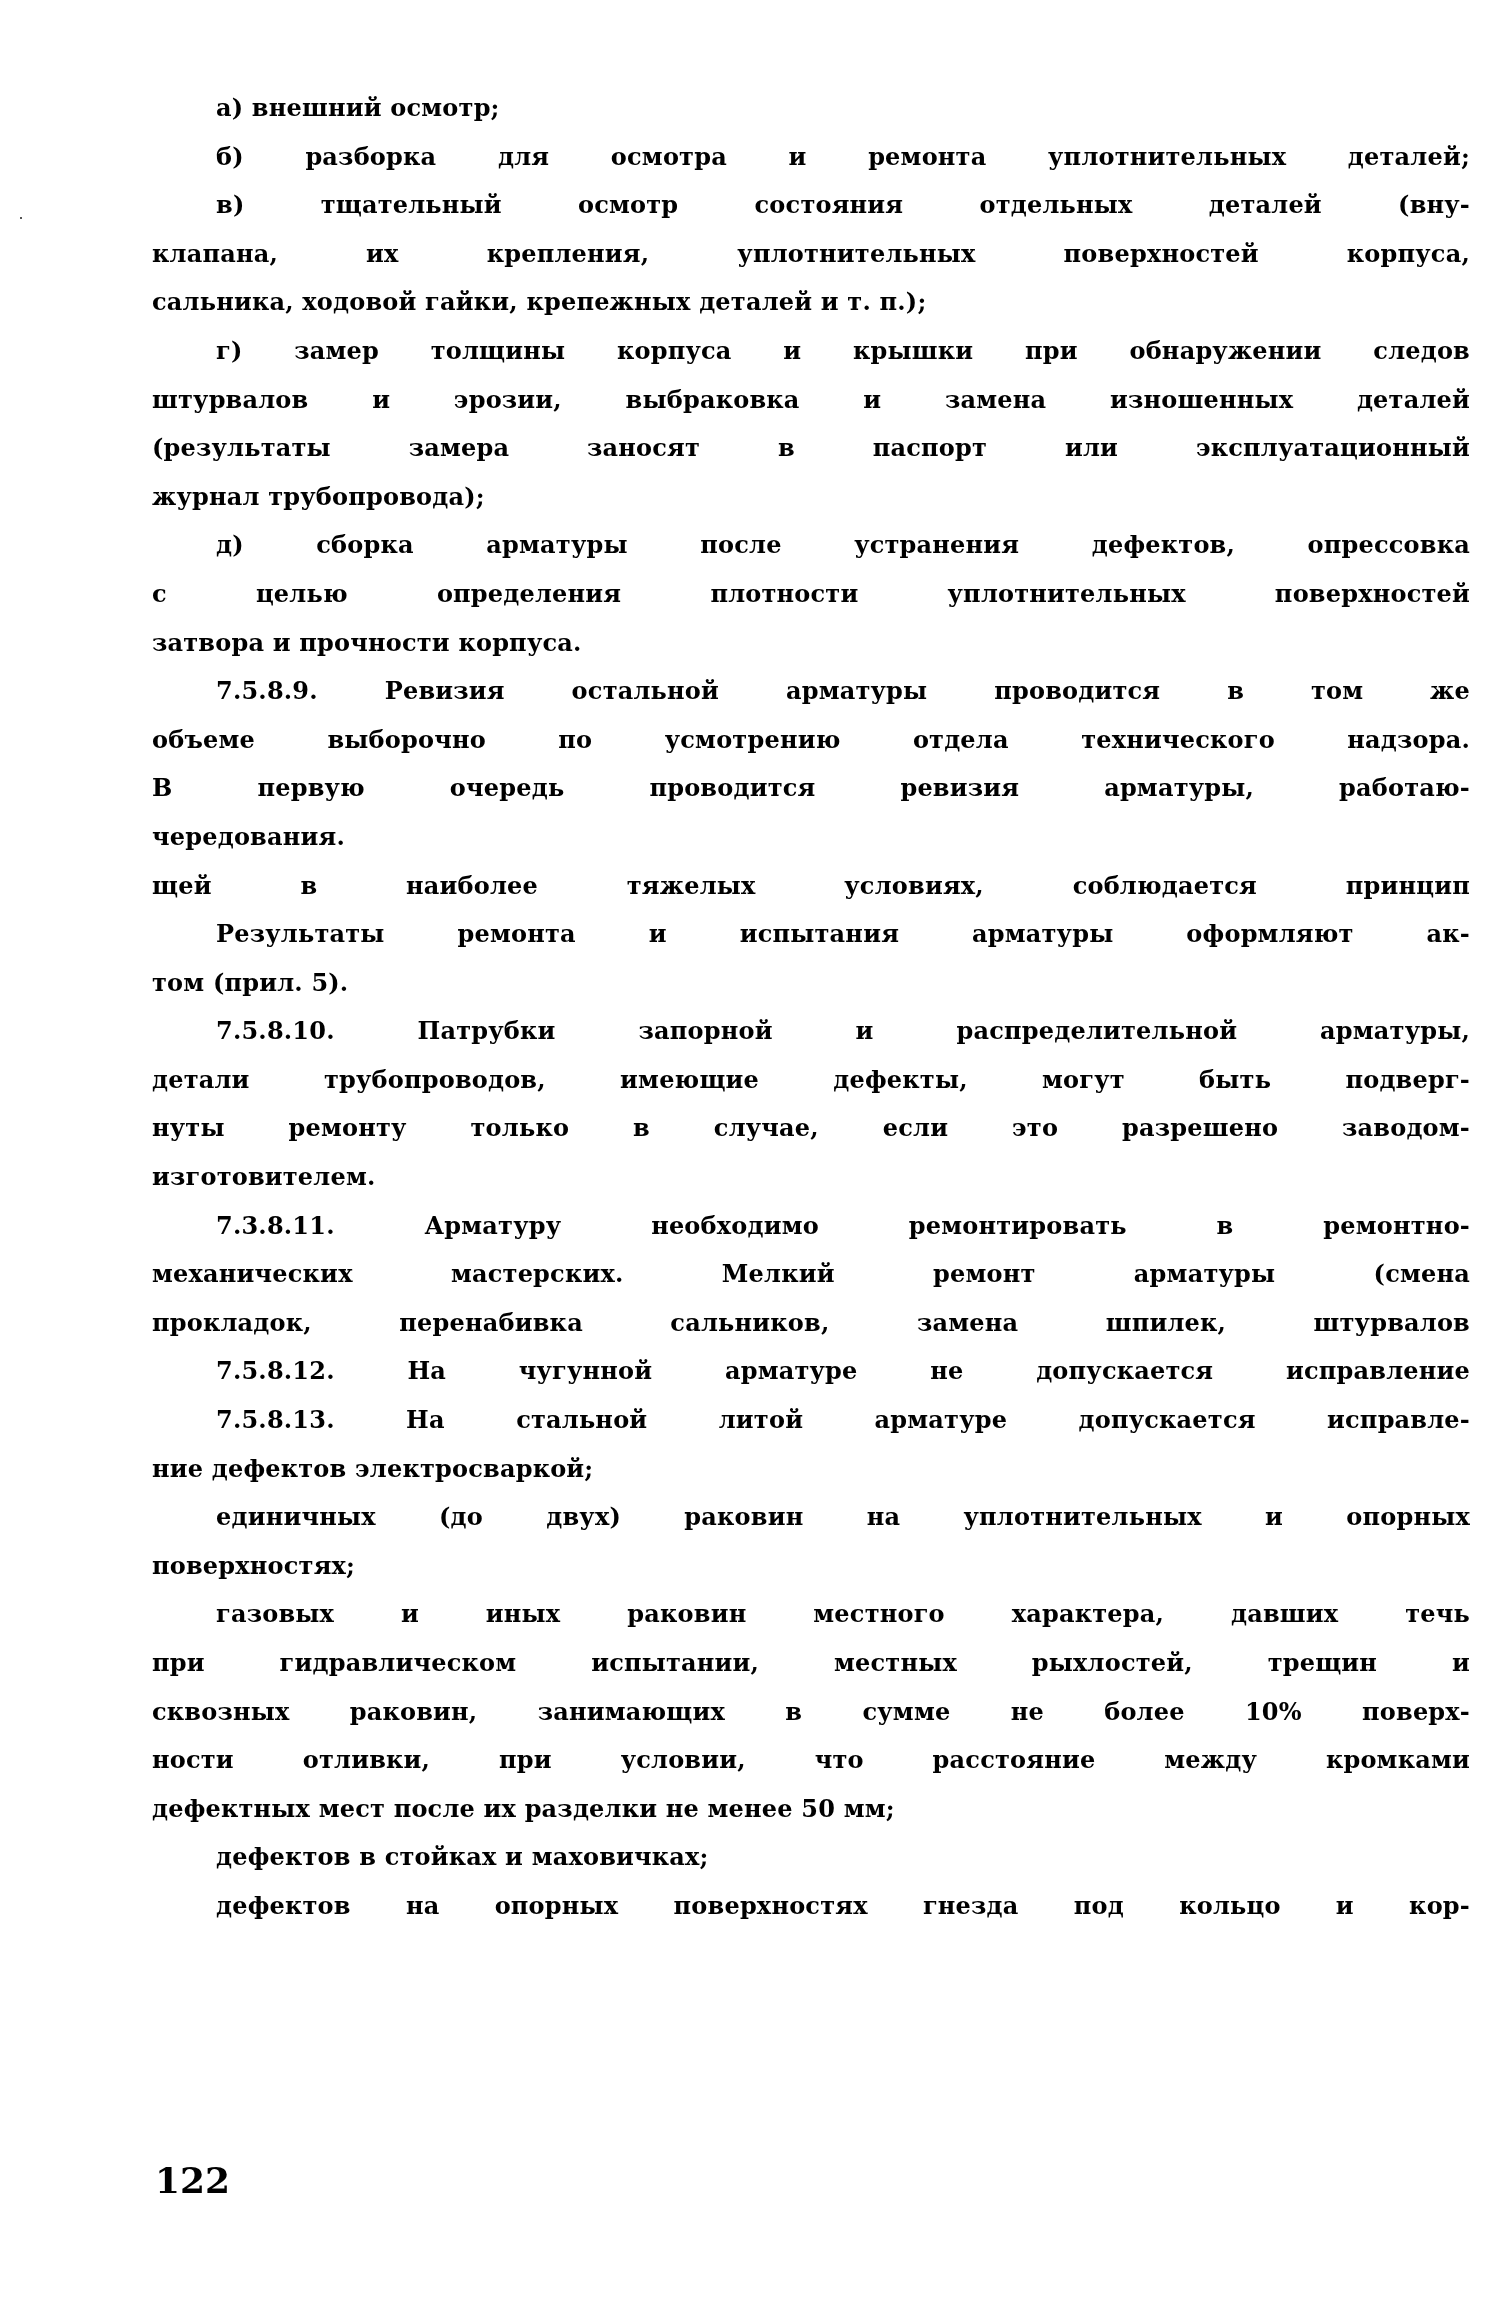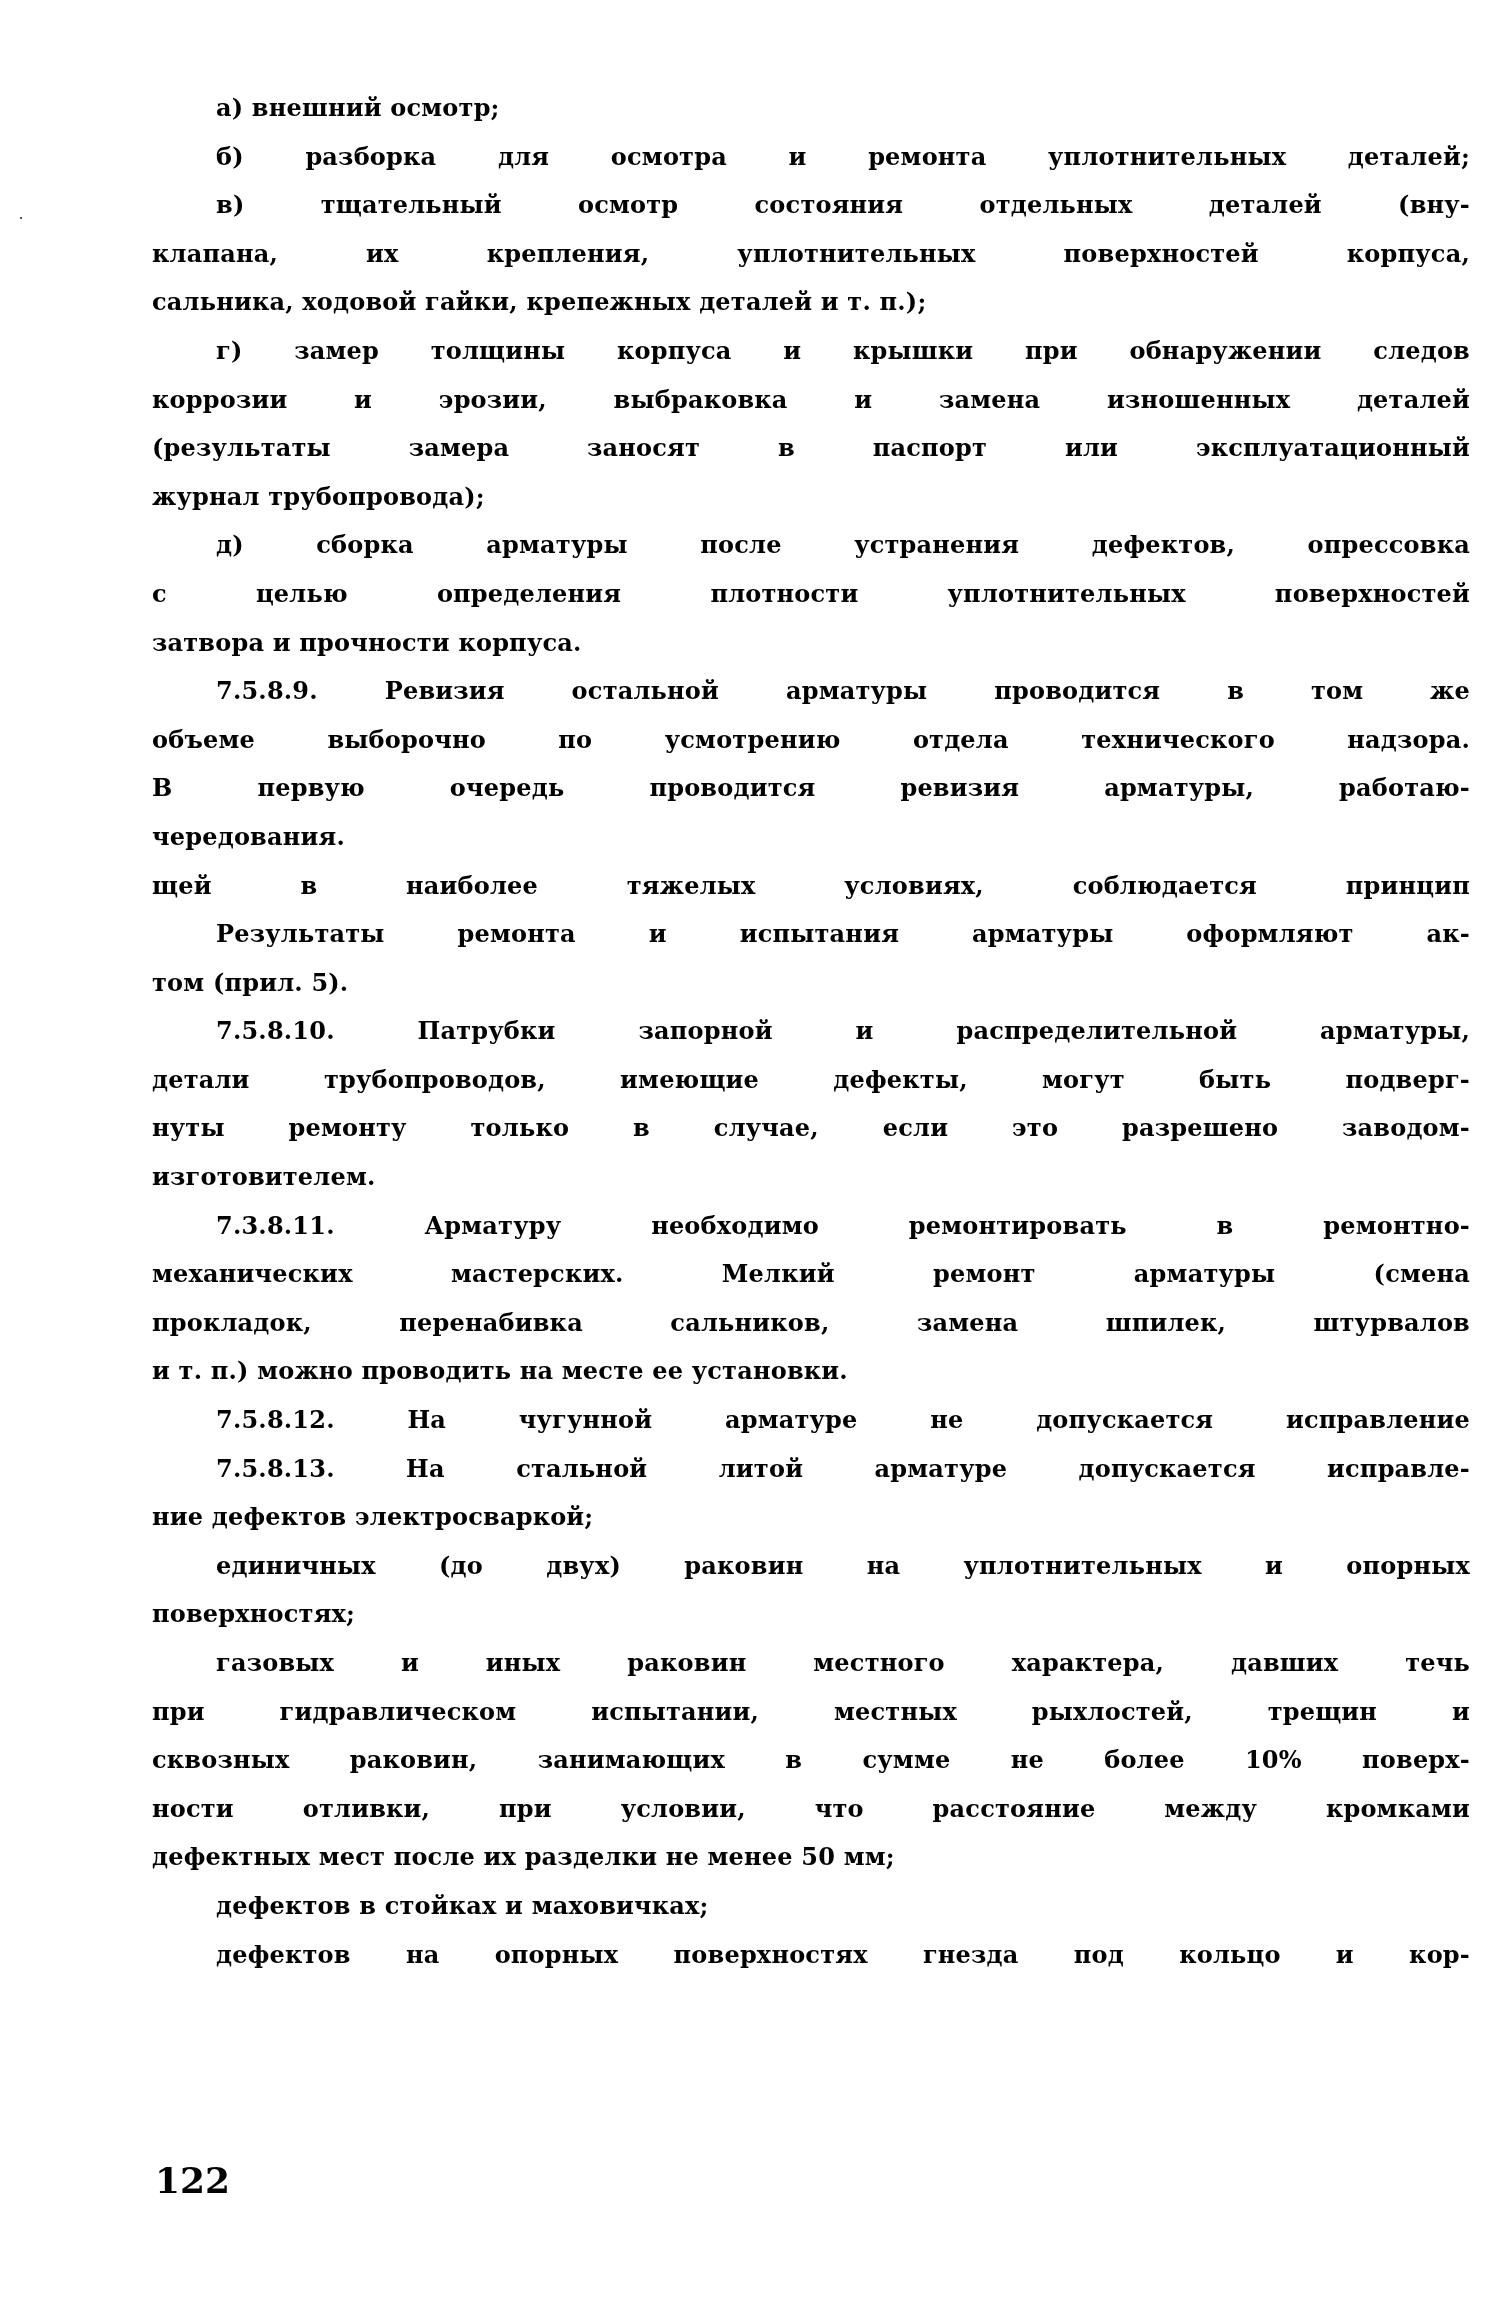--- a/index.html
+++ b/index.html
@@ -72,21 +72,21 @@
   </div>
 
   <div>
     <span class="line indent">в) тщательный осмотр состояния отдельных деталей (вну-</span>
     <span class="line">клапана, их крепления, уплотнительных поверхностей корпуса,</span>
     <span class="line last">сальника, ходовой гайки, крепежных деталей и т. п.);</span>
   </div>
 
   <div>
     <span class="line indent">г) замер толщины корпуса и крышки при обнаружении следов</span>
-    <span class="line">коррозии и эрозии, выбраковка и замена изношенных деталей</span>
+    <span class="line">штурвалов и эрозии, выбраковка и замена изношенных деталей</span>
     <span class="line">(результаты замера заносят в паспорт или эксплуатационный</span>
     <span class="line last">журнал трубопровода);</span>
   </div>
 
   <div>
     <span class="line indent">д) сборка арматуры после устранения дефектов, опрессовка</span>
     <span class="line">с целью определения плотности уплотнительных поверхностей</span>
     <span class="line last">затвора и прочности корпуса.</span>
   </div>
 
@@ -107,21 +107,20 @@
     <span class="line indent">7.5.8.10. Патрубки запорной и распределительной арматуры,</span>
     <span class="line">детали трубопроводов, имеющие дефекты, могут быть подверг-</span>
     <span class="line">нуты ремонту только в случае, если это разрешено заводом-</span>
     <span class="line last">изготовителем.</span>
   </div>
 
   <div>
     <span class="line indent">7.3.8.11. Арматуру необходимо ремонтировать в ремонтно-</span>
     <span class="line">механических мастерских. Мелкий ремонт арматуры (смена</span>
     <span class="line">прокладок, перенабивка сальников, замена шпилек, штурвалов</span>
-    <span class="line last">и т. п.) можно проводить на месте ее установки.</span>
   </div>
 
   <div>
     <span class="line indent">7.5.8.12. На чугунной арматуре не допускается исправление</span>
   </div>
 
   <div>
     <span class="line indent">7.5.8.13. На стальной литой арматуре допускается исправле-</span>
     <span class="line last">ние дефектов электросваркой;</span>
   </div>

